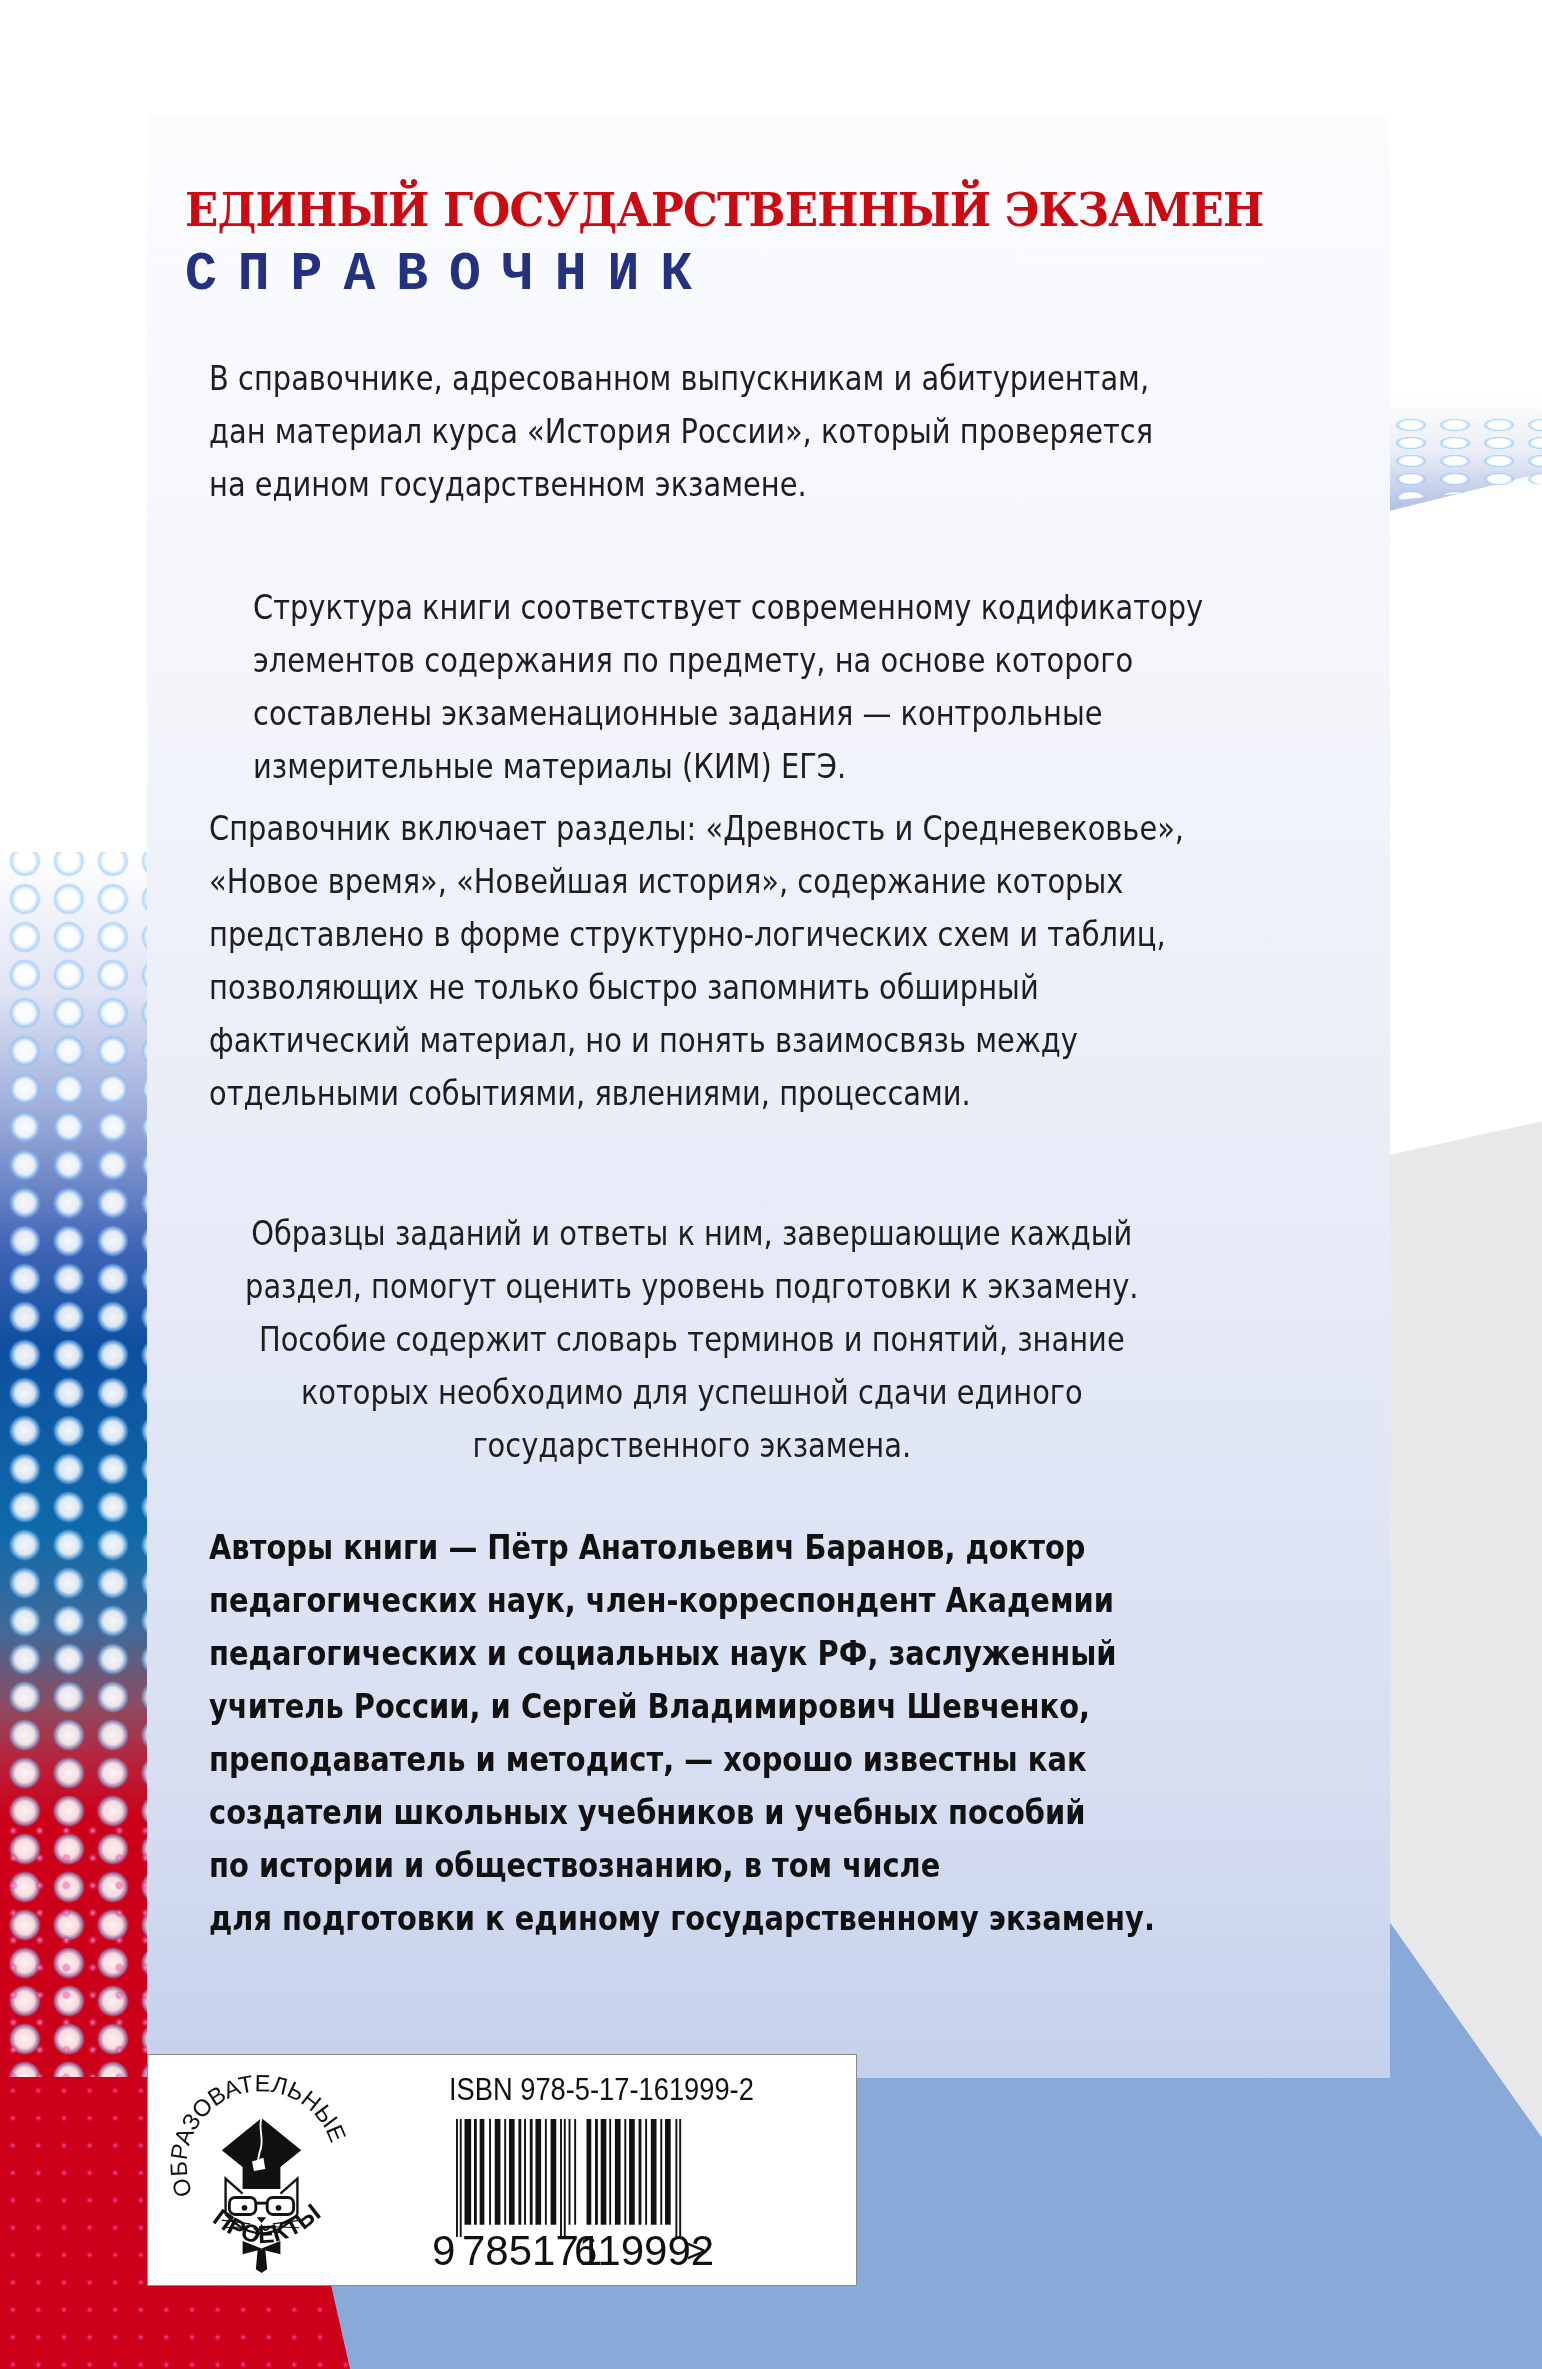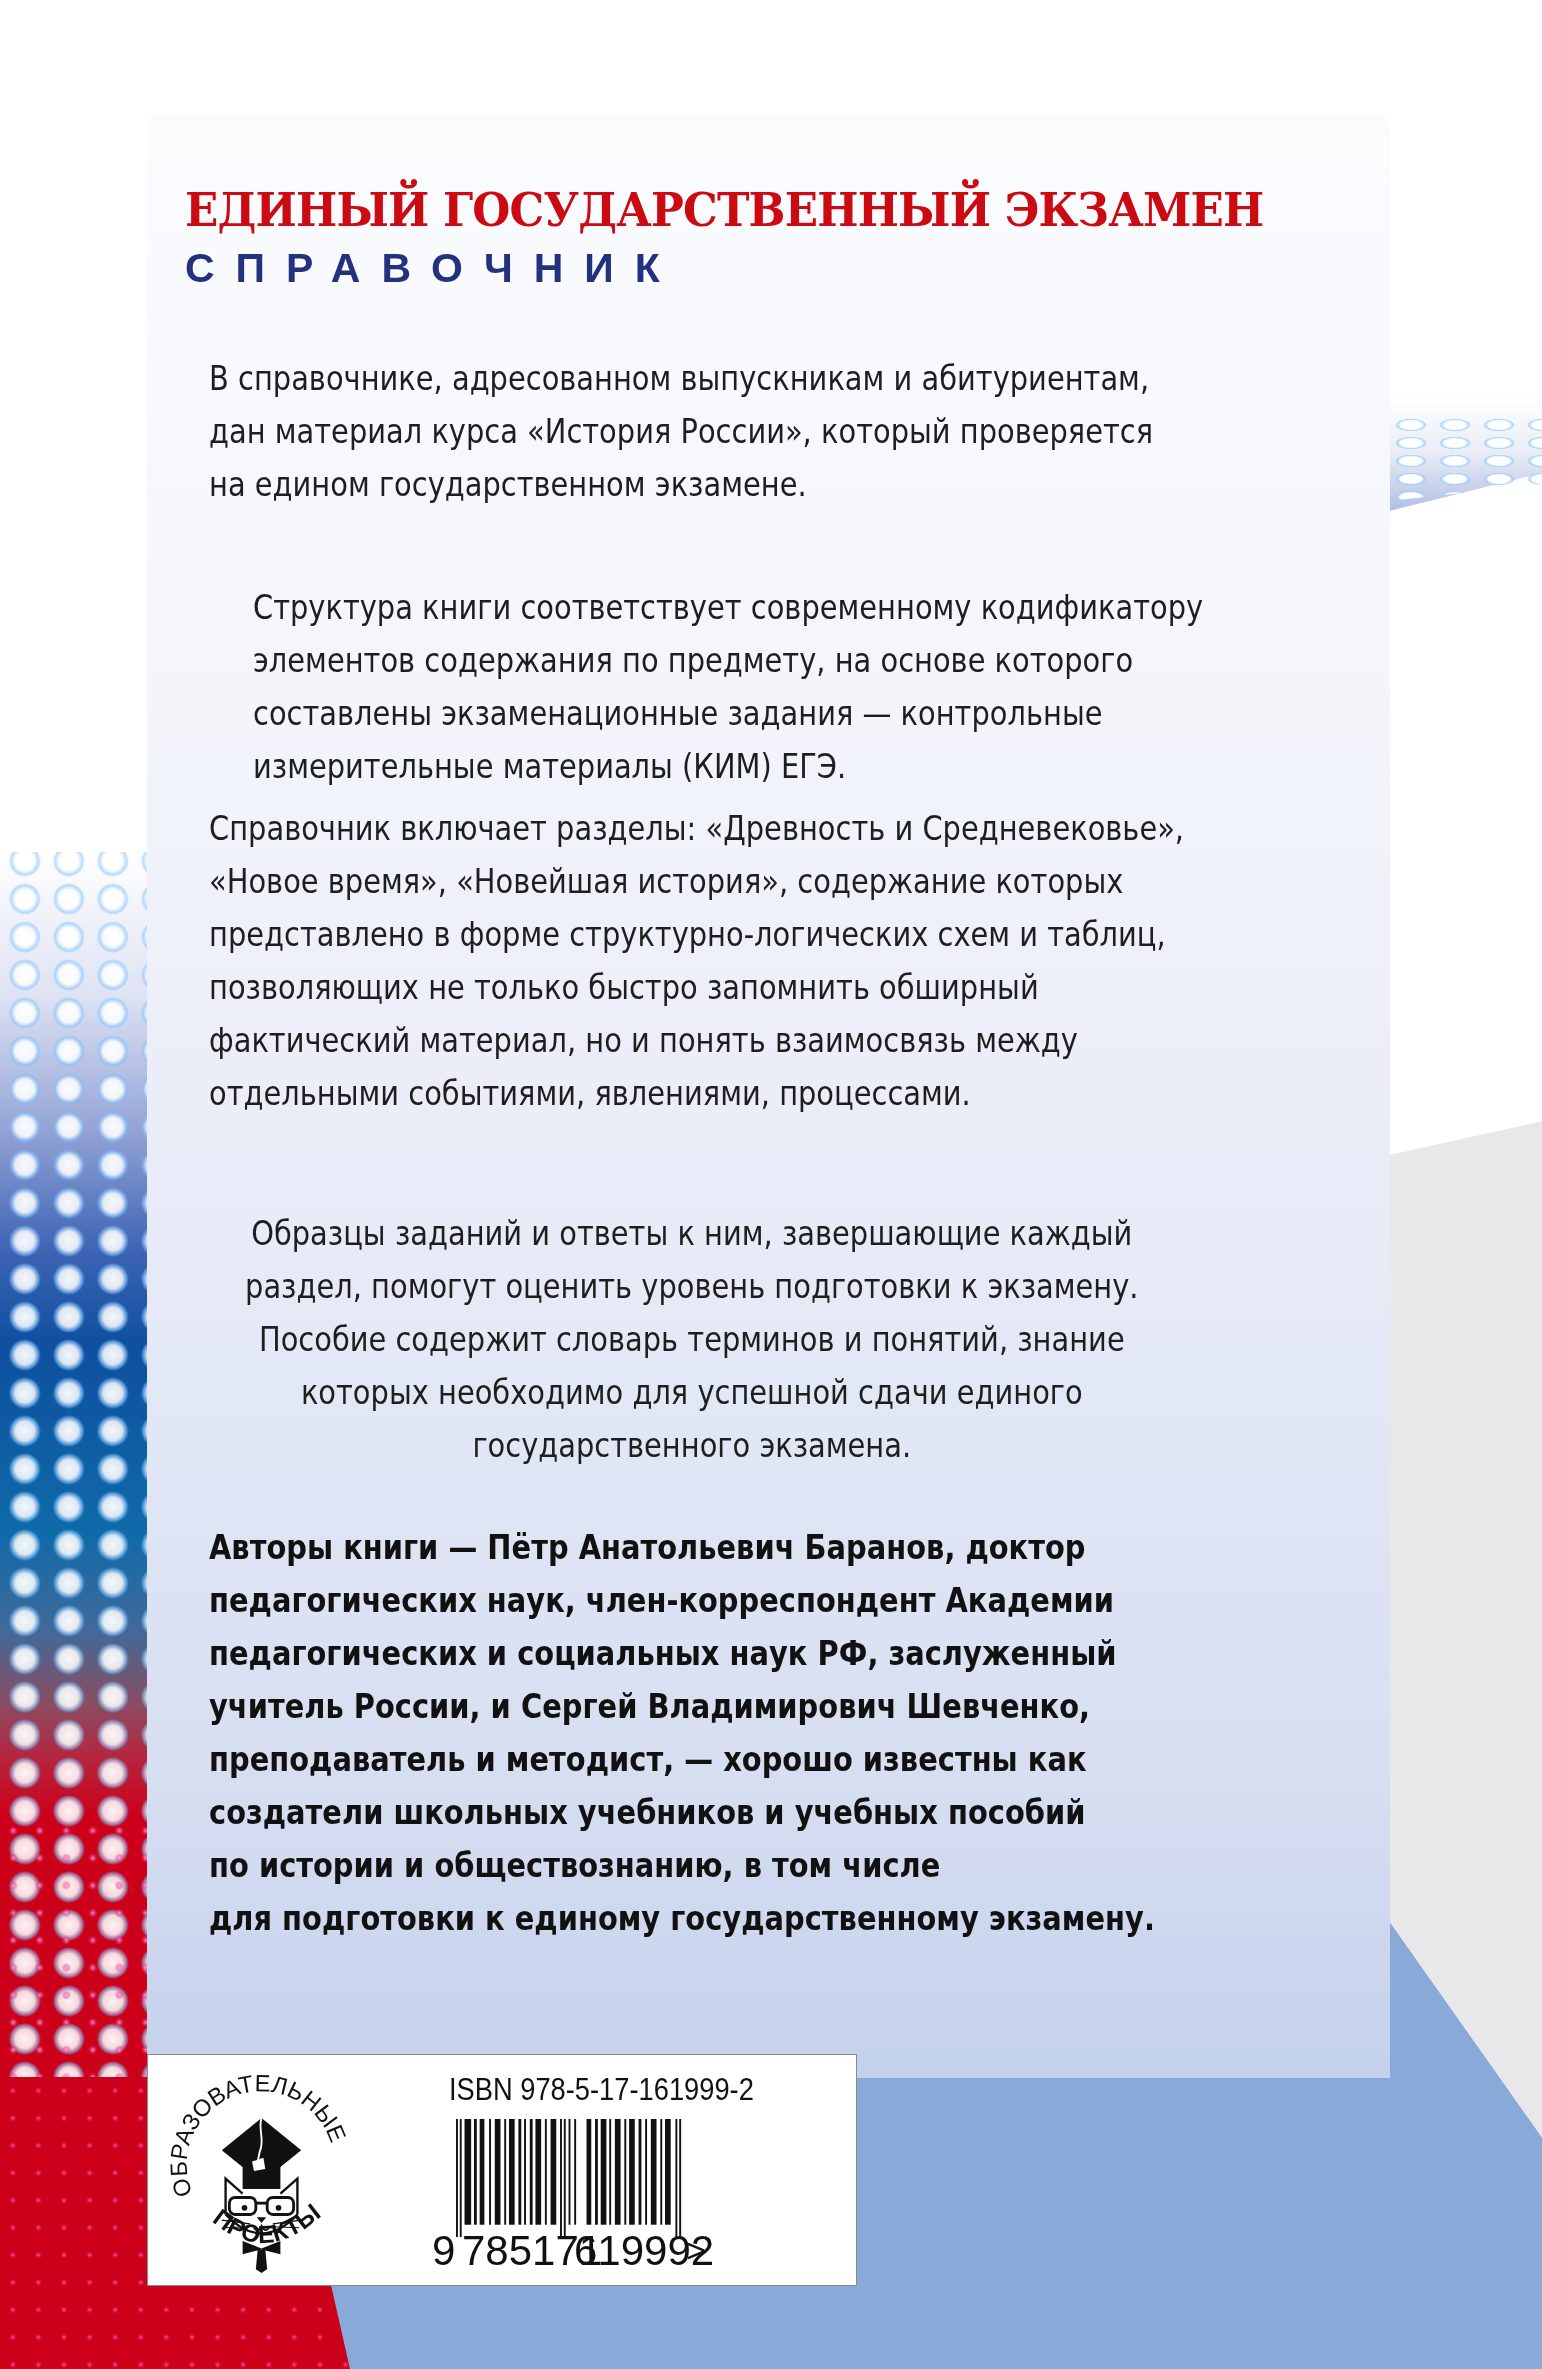--- a/index.html
+++ b/index.html
@@ -75,22 +75,22 @@
 
   .title-red {
     position: absolute; left: 38px; top: 68px;
     font-family: "DejaVu Serif", serif; font-weight: bold;
     font-size: 47px; color: #cc0a12; letter-spacing: -0.9px;
     transform: scaleX(0.93); transform-origin: left center;
     white-space: nowrap;
   }
   .title-blue {
     position: absolute; left: 38px; top: 131px;
-    font-family: Liberation Sans, sans-serif; font-weight: bold;
-    font-size: 41px; color: #24317f; letter-spacing: 21px;
+    font-family: Liberation Mono, monospace; font-weight: bold;
+    font-size: 53px; color: #24317f; letter-spacing: 21px;
     white-space: nowrap;
   }
 
   .body-text {
     position: absolute; left: 62px; width: 1136px;
     font-family: "DejaVu Sans", sans-serif;
     font-size: 34px; line-height: 53px; color: #1e1e1e;
   }
   .body-text .line { display: block; white-space: nowrap; transform: scaleX(0.85); transform-origin: left center; }
   .body-text.bold { font-weight: bold; color: #111; }

